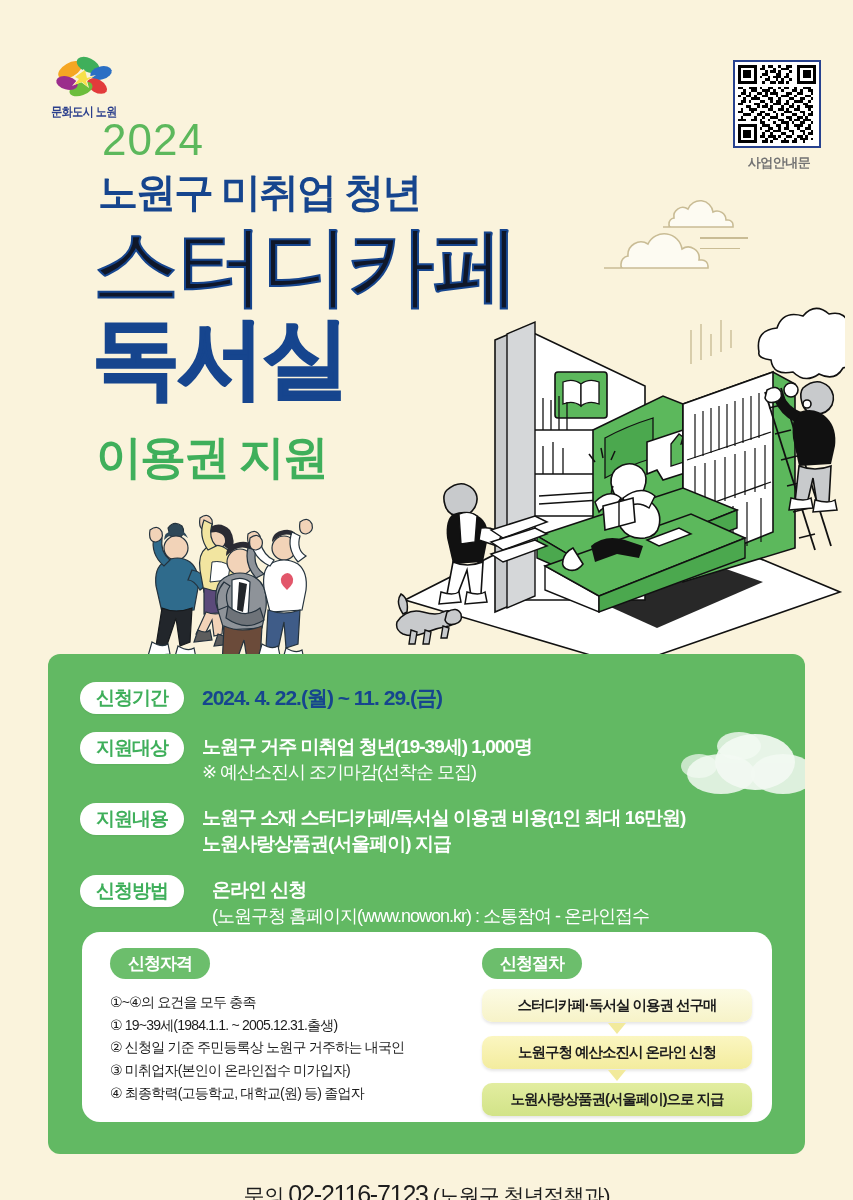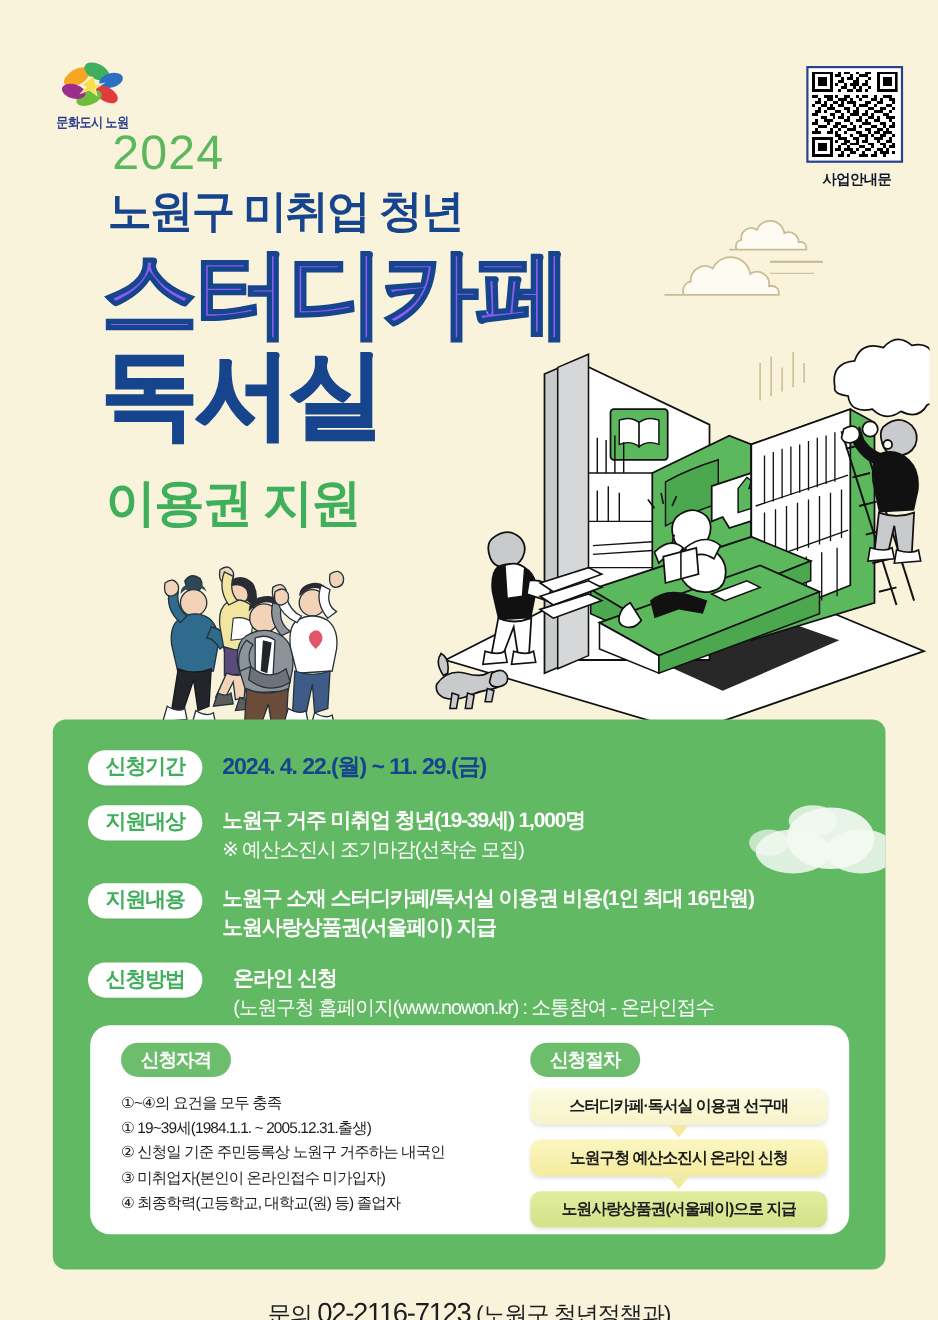--- a/index.html
+++ b/index.html
@@ -18,34 +18,34 @@
   .logo-word{
     position:absolute;left:0;top:50px;width:92px;text-align:center;
     font-size:11px;font-weight:bold;color:#2B3F8C;letter-spacing:-0.5px;
     transform:scaleY(1.15);
   }
 
   
   .qr-wrap{position:absolute;right:28px;top:28px;width:92px;text-align:center;}
   .qr-box{width:88px;height:88px;border:2px solid #26418F;background:#fff;padding:3px;box-sizing:border-box;}
   .qr-box svg{display:block;width:100%;height:100%;}
-  .qr-label{margin-top:6px;font-size:13px;font-weight:bold;color:#0f172a;letter-spacing:-0.5px;}
+  .qr-label{margin-top:6px;font-size:13px;font-weight:bold;color:#737373;letter-spacing:-0.5px;}
 
   
   .year{
     position:absolute;left:102px;top:86px;
     font-size:44px;color:#5CB85C;font-weight:400;letter-spacing:1px;line-height:1;
   }
   .sub-head{
     position:absolute;left:98px;top:140px;
     font-size:40px;color:#16458E;font-weight:bold;letter-spacing:-2px;line-height:1;
   }
   .big-1{
     position:absolute;left:92px;top:190px;
-    font-size:88px;color:#8b5cf6;font-weight:bold;letter-spacing:-3px;line-height:1;
+    font-size:88px;color:#0f172a;font-weight:normal;letter-spacing:-3px;line-height:1;
     -webkit-text-stroke:2px #16458E;
   }
   .big-2{
     position:absolute;left:92px;top:282px;
     font-size:88px;color:#16458E;font-weight:bold;letter-spacing:-3px;line-height:1;
     -webkit-text-stroke:2px #16458E;
   }
   .green-head{
     position:absolute;left:96px;top:402px;
     font-size:46px;color:#3FAF5B;font-weight:bold;letter-spacing:-2px;line-height:1;

